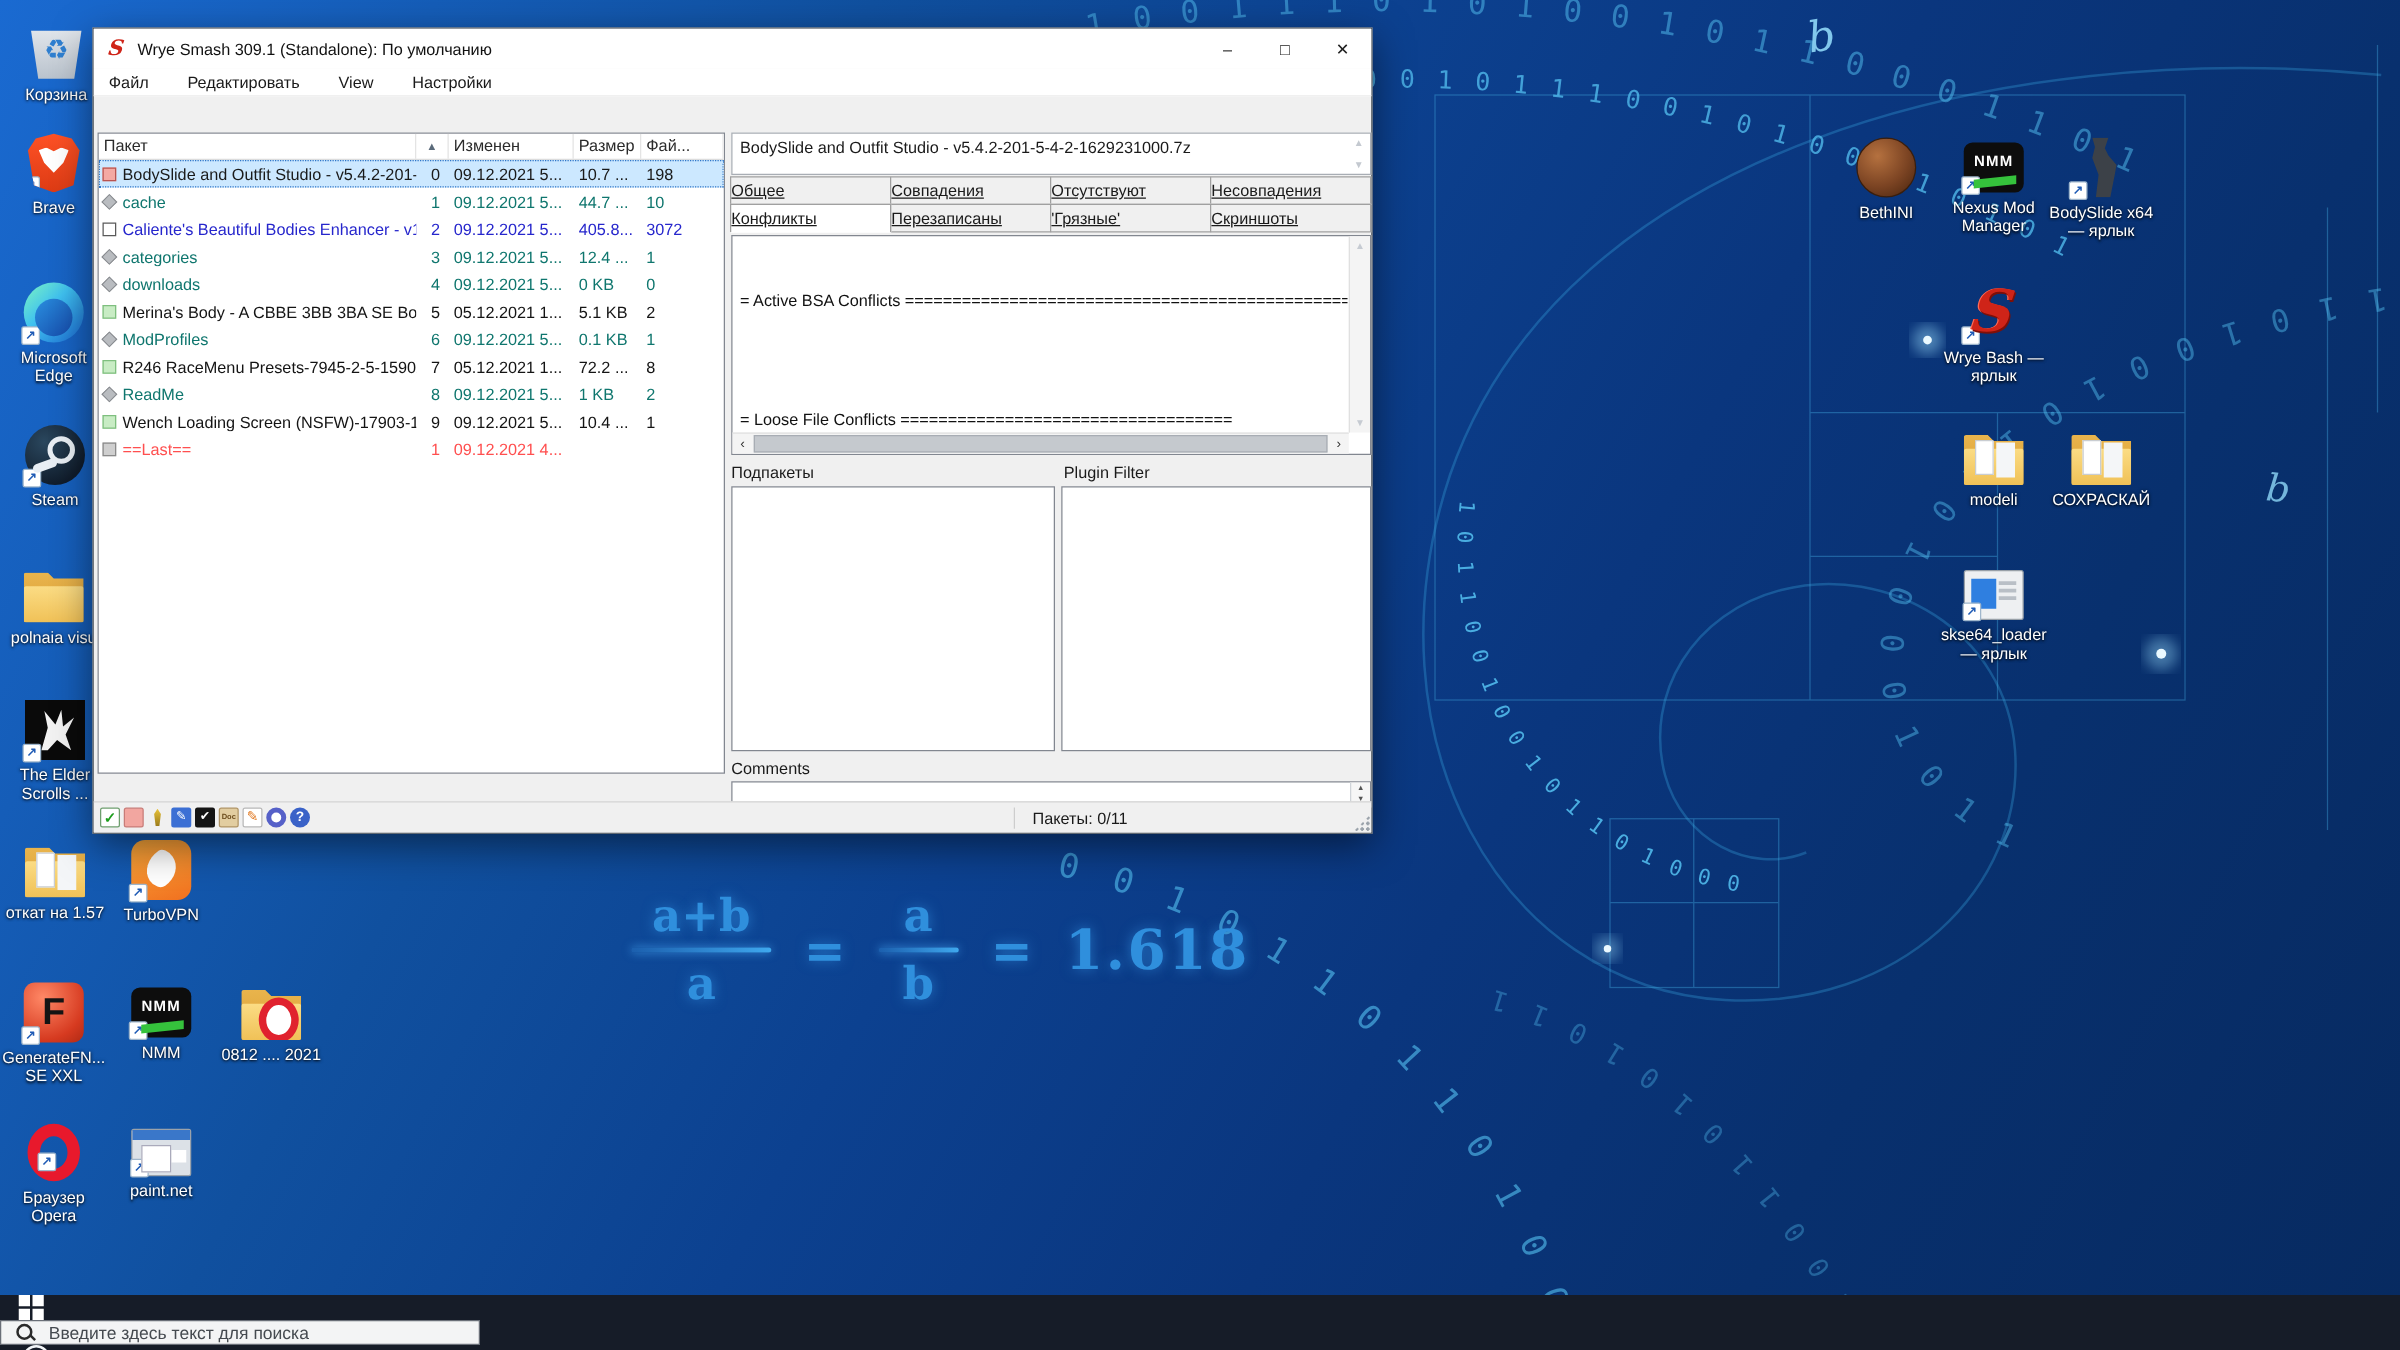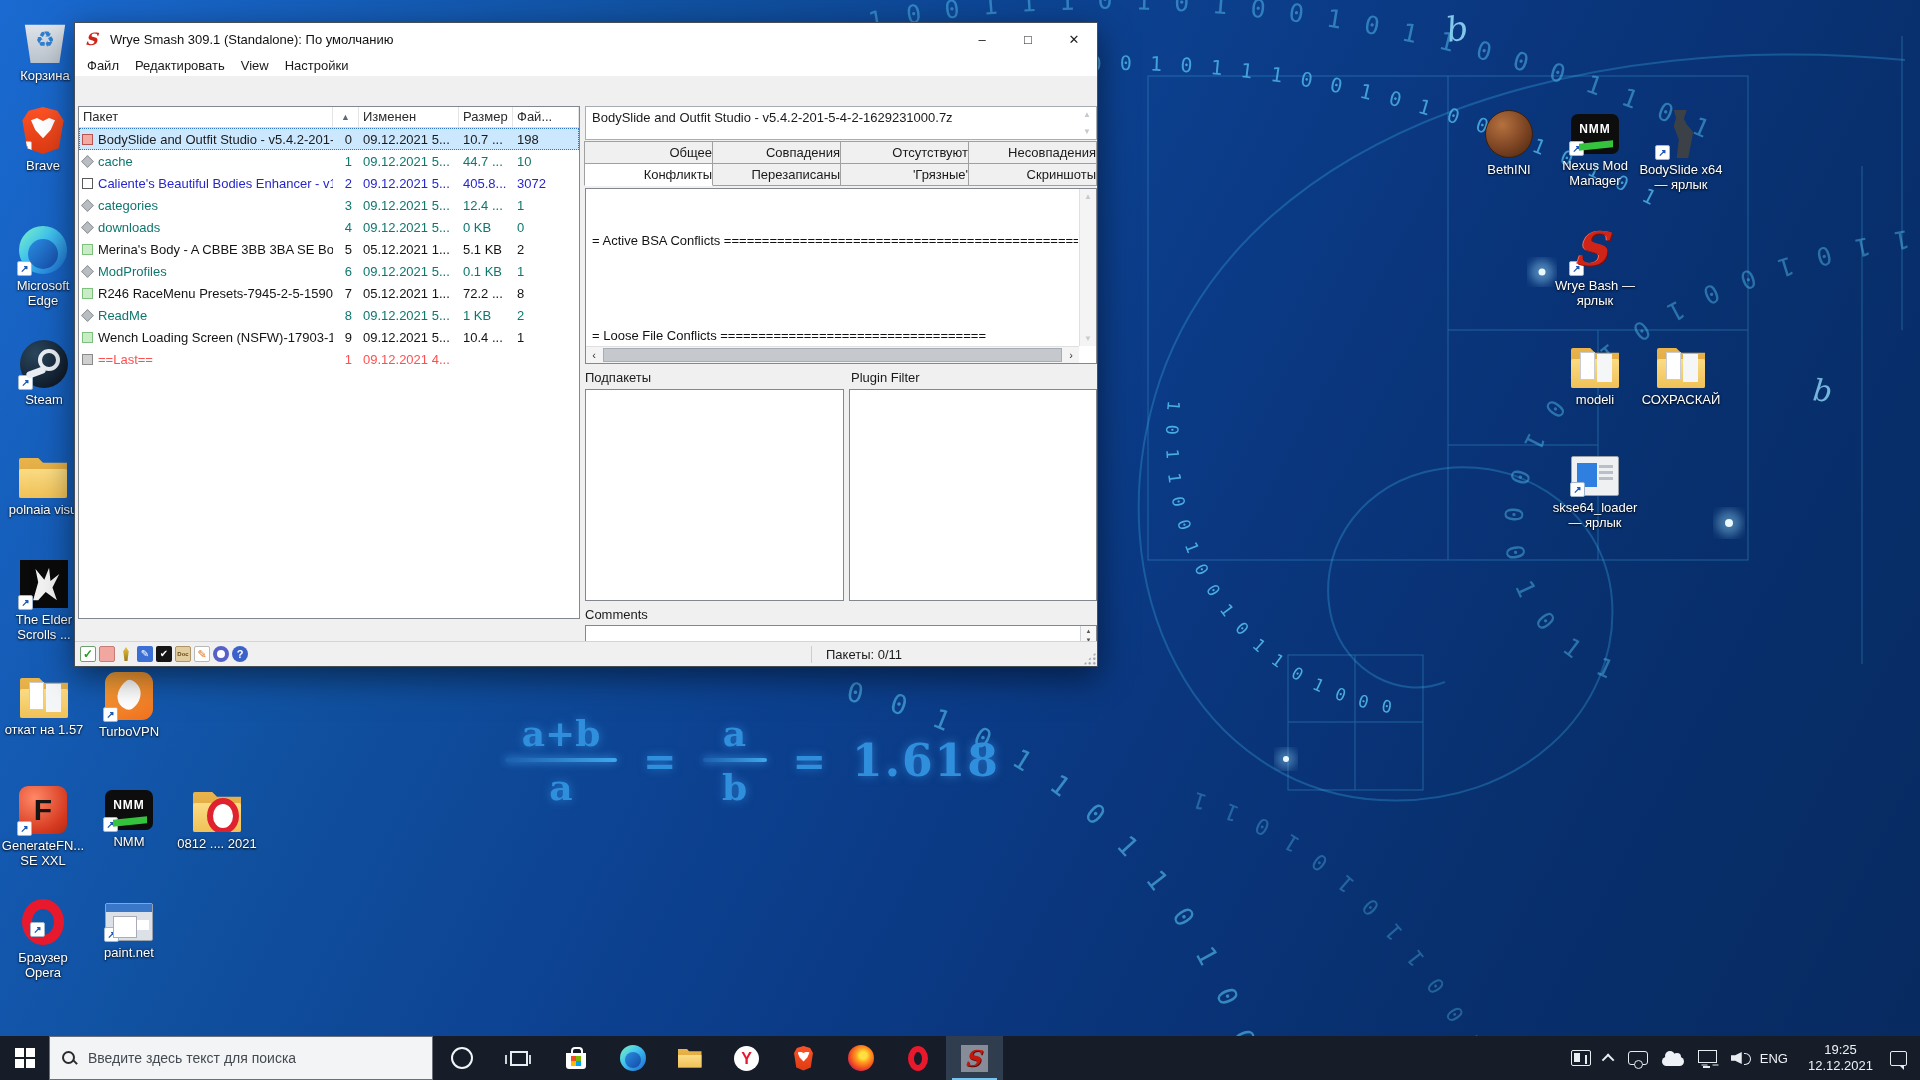--- a/index.html
+++ b/index.html
@@ -73,21 +73,21 @@
 
   
   #appwindow { position:absolute; left:74px; top:22px; width:1024px; height:645px; z-index:2;
                background:#f0f0f0; border:1px solid #454d55; box-shadow:0 10px 30px rgba(0,0,0,.5); font-size:13px; color:#1a1a1a; }
   .titlebar { position:absolute; left:0; top:0; right:0; height:32px; background:#fff; display:flex; align-items:center; }
   .titleicon { width:18px; height:18px; margin:0 8px 0 9px; font-family:"DejaVu Serif",serif; font-style:italic; font-weight:bold;
                font-size:17px; line-height:18px; color:#cf2418; text-align:center; transform:skewX(-8deg); }
   .titletext { font-size:13px; color:#111; }
   .wbtns { margin-left:auto; display:flex; height:100%; }
   .wbtn { width:46px; height:100%; display:flex; align-items:center; justify-content:center; font-size:13px; color:#222; }
-  .menubar { position:absolute; left:0; top:32px; right:0; height:22px; background:#fff; display:flex; align-items:center; padding-left:4px; border-bottom:1px solid #f0f0f0; }
+  .menubar { position:absolute; left:0; top:32px; right:0; height:22px; background:#fff; display:flex; align-items:center; padding-left:4px; border-bottom:1px solid #f0f0f0;gap:15px; }
   .menuitem { padding:2px 8px; font-size:13px; color:#1a1a1a; }
   .tabbar { position:absolute; left:0; top:54px; right:0; height:27px; background:#f0f0f0; display:flex; align-items:flex-end; padding-left:3px; border-bottom:1px solid #989898; }
   .tab { border:1px solid #989898; border-bottom:none; background:#eef0f2; padding:3px 9px 4px; margin-right:-1px; font-size:13px; position:relative; }
   .tab.active { background:#fff; padding-top:5px; padding-bottom:5px; z-index:2; margin-bottom:-1px; border-bottom:1px solid #fff; }
 
   
   .listpanel { position:absolute; left:3px; top:83px; width:502px; height:513px; background:#fff; border:1px solid #828790; overflow:hidden; }
   .lheader { display:grid; grid-template-columns:254px 26px 100px 54px 1fr; height:21px; background:#fff; border-bottom:1px solid #dcdcdc; }
   .lheader > div { border-right:1px solid #e4e4e4; padding:2px 4px 0; font-size:13px; color:#2a2a2a; overflow:hidden; white-space:nowrap; }
   .lheader .hsort { text-align:center; padding:2px 0 0; font-size:9px; color:#5a6a7a; line-height:17px; }
@@ -104,21 +104,21 @@
   .ic-gray-diamond { background:#b9bcc0; border:1px solid #85888c; transform:rotate(45deg) scale(.82); }
   .c-gray { color:#0f766e; } .c-blue { color:#2626cc; } .c-red { color:#ff4f4f; } .c-black { color:#141414; }
 
   .splitter { position:absolute; left:505px; top:83px; width:5px; height:513px; background:#f0f0f0; cursor:col-resize; }
 
   
   .rpanel { position:absolute; left:510px; top:83px; width:512px; height:537px;padding-left:23px; }
   .pkgbox { position:absolute; left:0; top:0; width:512px; height:34px; background:#fff; border:1px solid #a8adb4; padding:3px 20px 0 6px; font-size:13px; overflow:hidden; }
   .pkgarrows { position:absolute; right:1px; top:1px; bottom:1px; width:16px; display:flex; flex-direction:column; justify-content:space-between; align-items:center; padding:2px 0; font-size:8px; color:#c4c9d0; background:#fff; }
   .dtabs { position:absolute; left:0; top:36px; width:512px; display:grid; grid-template-columns:repeat(4,1fr); }
-  .dtab { border:1px solid #a0a0a0; margin-left:-1px; margin-top:-1px; background:#f0f0f0; height:23px; line-height:21px; text-align:right; font-size:13px; overflow:hidden; }
+  .dtab { border:1px solid #a0a0a0; margin-left:-1px; margin-top:-1px; background:#f0f0f0; height:23px; line-height:21px; text-align:left; font-size:13px; overflow:hidden;text-decoration:underline; }
   .dtab.active { background:#fff; border-bottom-color:#fff; font-weight:normal; z-index:2; position:relative; }
   .confbox { position:absolute; left:0; top:82px; width:512px; height:176px; background:#fff; border:1px solid #828790; }
   .conftext { position:absolute; left:2px; top:2px; right:18px; bottom:19px; overflow:hidden; font-size:13px; line-height:19px; white-space:pre; padding:2px 0 0 4px; color:#111; }
   .vscroll { position:absolute; right:0; top:0; bottom:17px; width:17px; background:#f4f4f4; border-left:1px solid #e0e0e0; display:flex; flex-direction:column; justify-content:space-between; align-items:center; padding:3px 0; font-size:8px; color:#c6cbd2; }
   .hscroll { position:absolute; left:0; right:17px; bottom:0; height:17px; background:#f4f4f4; border-top:1px solid #e0e0e0; display:flex; align-items:center; }
   .harrow { width:16px; text-align:center; font-size:11px; color:#333; line-height:16px; }
   .hthumb { flex:1; height:14px; margin:0 1px; background:#c5c9ce; border:1px solid #a8adb4; }
   .sublabel { position:absolute; top:264px; font-size:13px; color:#1a1a1a; }
   .subbox { position:absolute; top:283px; height:212px; background:#fff; border:1px solid #828790; }
   .cmtlabel { position:absolute; top:501px; left:0; font-size:13px; color:#1a1a1a; }
@@ -138,21 +138,21 @@
   .sb-note { background:#fff; border:1px solid #b8b8b8; } .sb-note::after { content:"✎"; position:absolute; inset:0; color:#e07820; font-size:11px; line-height:15px; text-align:center; }
   .sb-ring { border:4px solid #5560c8; border-radius:50%; background:#fff; }
   .sb-help { background:#3a62c8; border-radius:50%; } .sb-help::after { content:"?"; position:absolute; inset:0; color:#fff; font-size:11px; font-weight:bold; text-align:center; line-height:16px; }
   .wssep { width:1px; height:17px; background:#cdcdcd; margin:0 6px; }
   .wstext { font-size:13px; color:#1a1a1a; padding-left:8px; }
   .grip { position:absolute; right:1px; bottom:1px; width:13px; height:13px;
           background-image:radial-gradient(circle,#9aa2aa 1.2px,transparent 1.3px); background-size:4.5px 4.5px;
           clip-path:polygon(100% 0,100% 100%,0 100%); }
 
   
-  #taskbar { position:absolute; left:0; bottom:0; width:1920px; height:44px; background:#161c28; z-index:5; display:flex; align-items:stretch; }
+  #taskbar { position:absolute; left:0; bottom:0; width:1920px; height:44px; background:#161c28; z-index:5; display:flex; align-items:stretch;flex-direction:column; }
   .tb-btn { width:49px; display:flex; align-items:center; justify-content:center; position:relative; }
   .tb-start .winlogo { display:grid; grid-template-columns:9px 9px; grid-template-rows:9px 9px; gap:2px; }
   .tb-start .winlogo i { background:#fff; }
   .tb-search { width:384px; background:#f3f4f5; border:1px solid #6a6f78; display:flex; align-items:center; padding:0 10px; margin:0; }
   .magwrap { position:relative; width:18px; height:18px; margin-right:10px; }
   .magwrap::before { content:""; position:absolute; left:2px; top:2px; width:9px; height:9px; border:2px solid #2a2a2a; border-radius:50%; }
   .magwrap::after { content:""; position:absolute; left:12px; top:12px; width:6px; height:2px; background:#2a2a2a; transform:rotate(45deg); }
   .tb-search input { flex:1; border:none; outline:none; background:transparent; font-size:14px; color:#333; font-family:"Liberation Sans",sans-serif; }
   .tb-search input::placeholder { color:#454a50; opacity:1; }
   .appbtn { width:57px; display:flex; align-items:center; justify-content:center; position:relative; }

